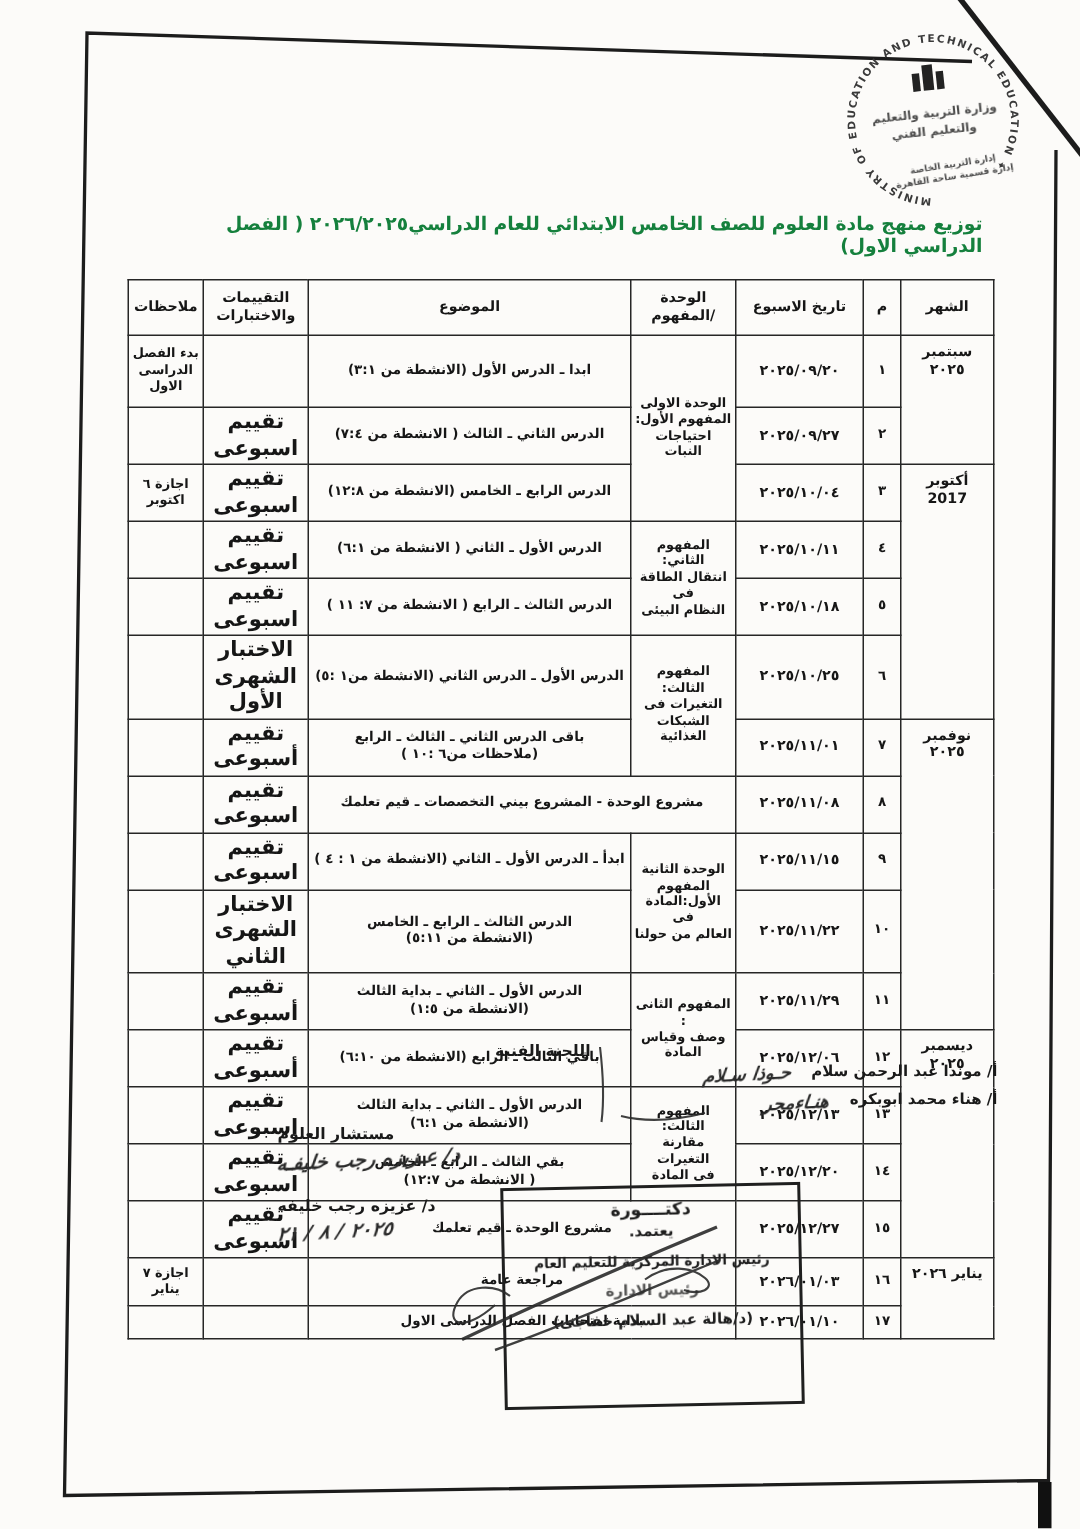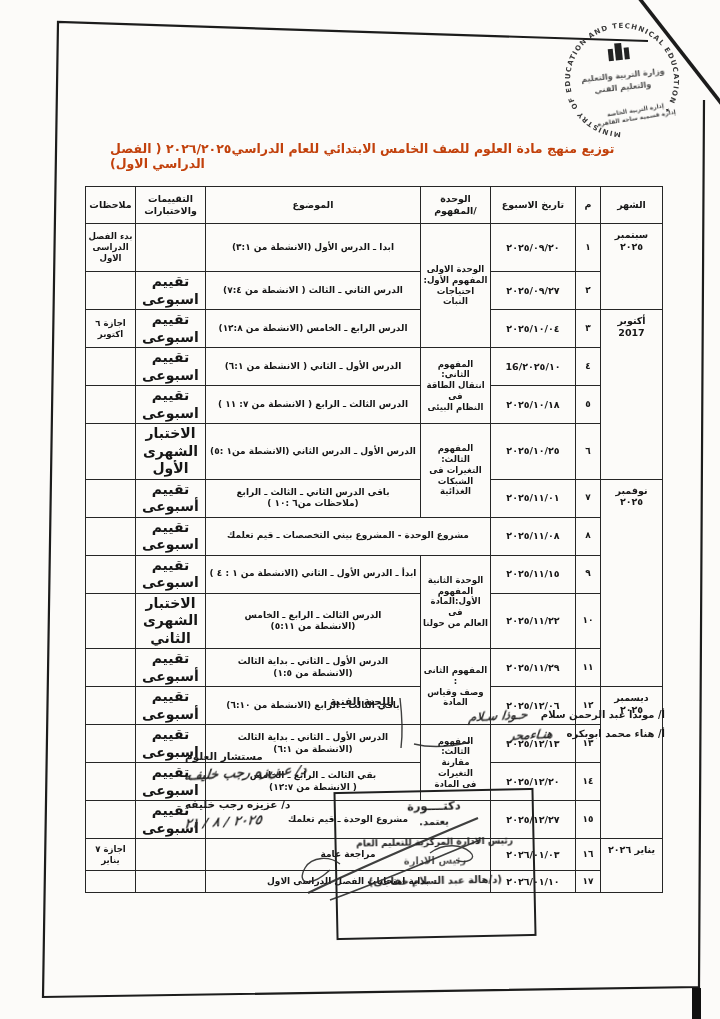--- a/index.html
+++ b/index.html
@@ -18,22 +18,22 @@
   .seal-sub{
     position:absolute;left:576px;top:106px;width:120px;z-index:2;
     transform:rotate(-9deg);direction:rtl;text-align:center;
     font-size:6px;font-weight:bold;color:#4a4a4a;line-height:1.35;
     filter:blur(.3px);
   }
 
   
   .doc-title{
     position:absolute;left:110px;top:141px;width:545px;z-index:3;
-    direction:rtl;text-align:left;
-    font-size:12.5px;font-weight:bold;color:#c2410c;
+    direction:rtl;text-align:right;
+    font-size:12.5px;font-weight:bold;color:#15803d;
     letter-spacing:-0.2px;
   }
 
   
   .tbl-wrap{position:absolute;left:85px;top:186px;z-index:3;}
   table{border-collapse:collapse;table-layout:fixed;direction:rtl;width:577px;}
   th,td{
     border:1.5px solid #262626;
     font-weight:bold;color:#161616;
     text-align:center;vertical-align:middle;
@@ -177,21 +177,21 @@
           <td rowspan="4" class="month">أكتوبر 2017</td>
           <td class="num">٣</td>
           <td class="date">٢٠٢٥/١٠/٠٤</td>
           <td class="topic">الدرس الرابع ـ الخامس (الانشطة من ١٢:٨)</td>
           <td class="eval">تقييم اسبوعى</td>
           <td class="note">اجازة ٦
 اكتوبر</td>
         </tr>
         <tr>
           <td class="num">٤</td>
-          <td class="date">٢٠٢٥/١٠/16</td>
+          <td class="date">٢٠٢٥/١٠/١١</td>
           <td rowspan="2" class="unit">المفهوم الثاني:
 انتقال الطاقة فى
 النظام البيئى</td>
           <td class="topic">الدرس الأول ـ  الثاني ( الانشطة من ٦:١)</td>
           <td class="eval">تقييم اسبوعى</td>
           <td class="note"></td>
         </tr>
         <tr>
           <td class="num">٥</td>
           <td class="date">٢٠٢٥/١٠/١٨</td>

